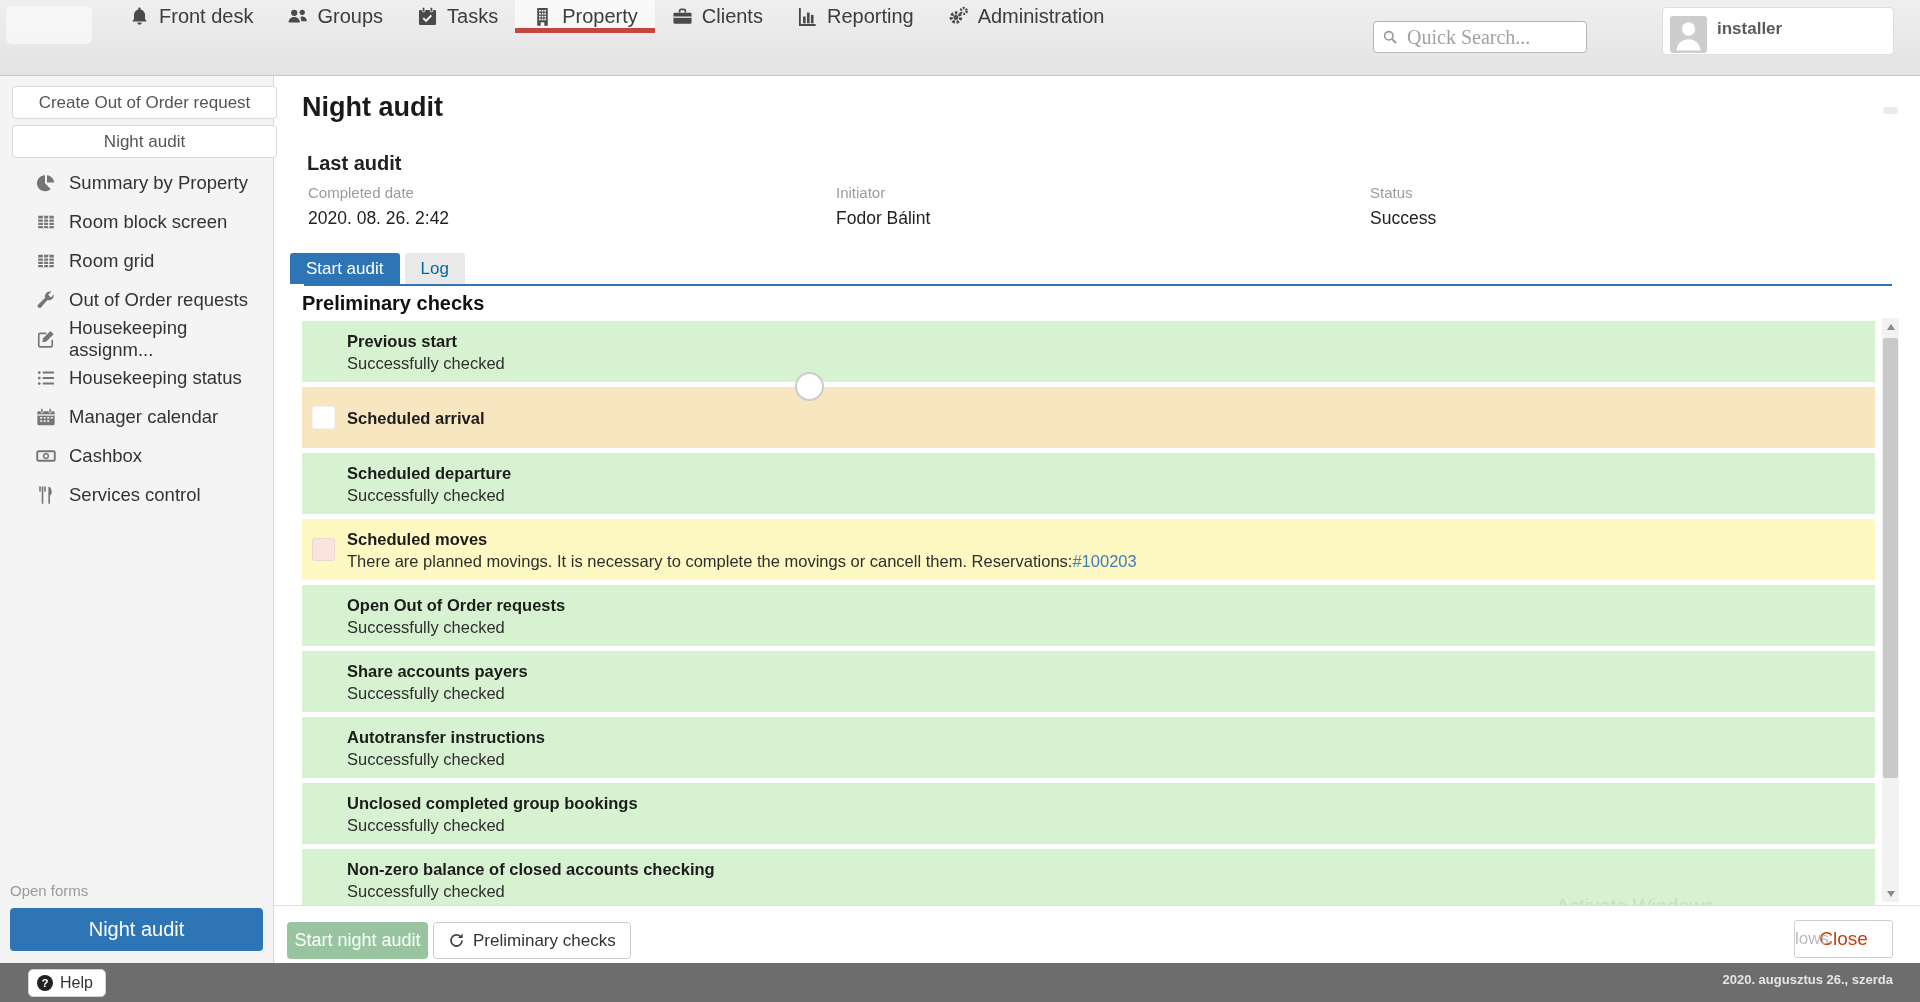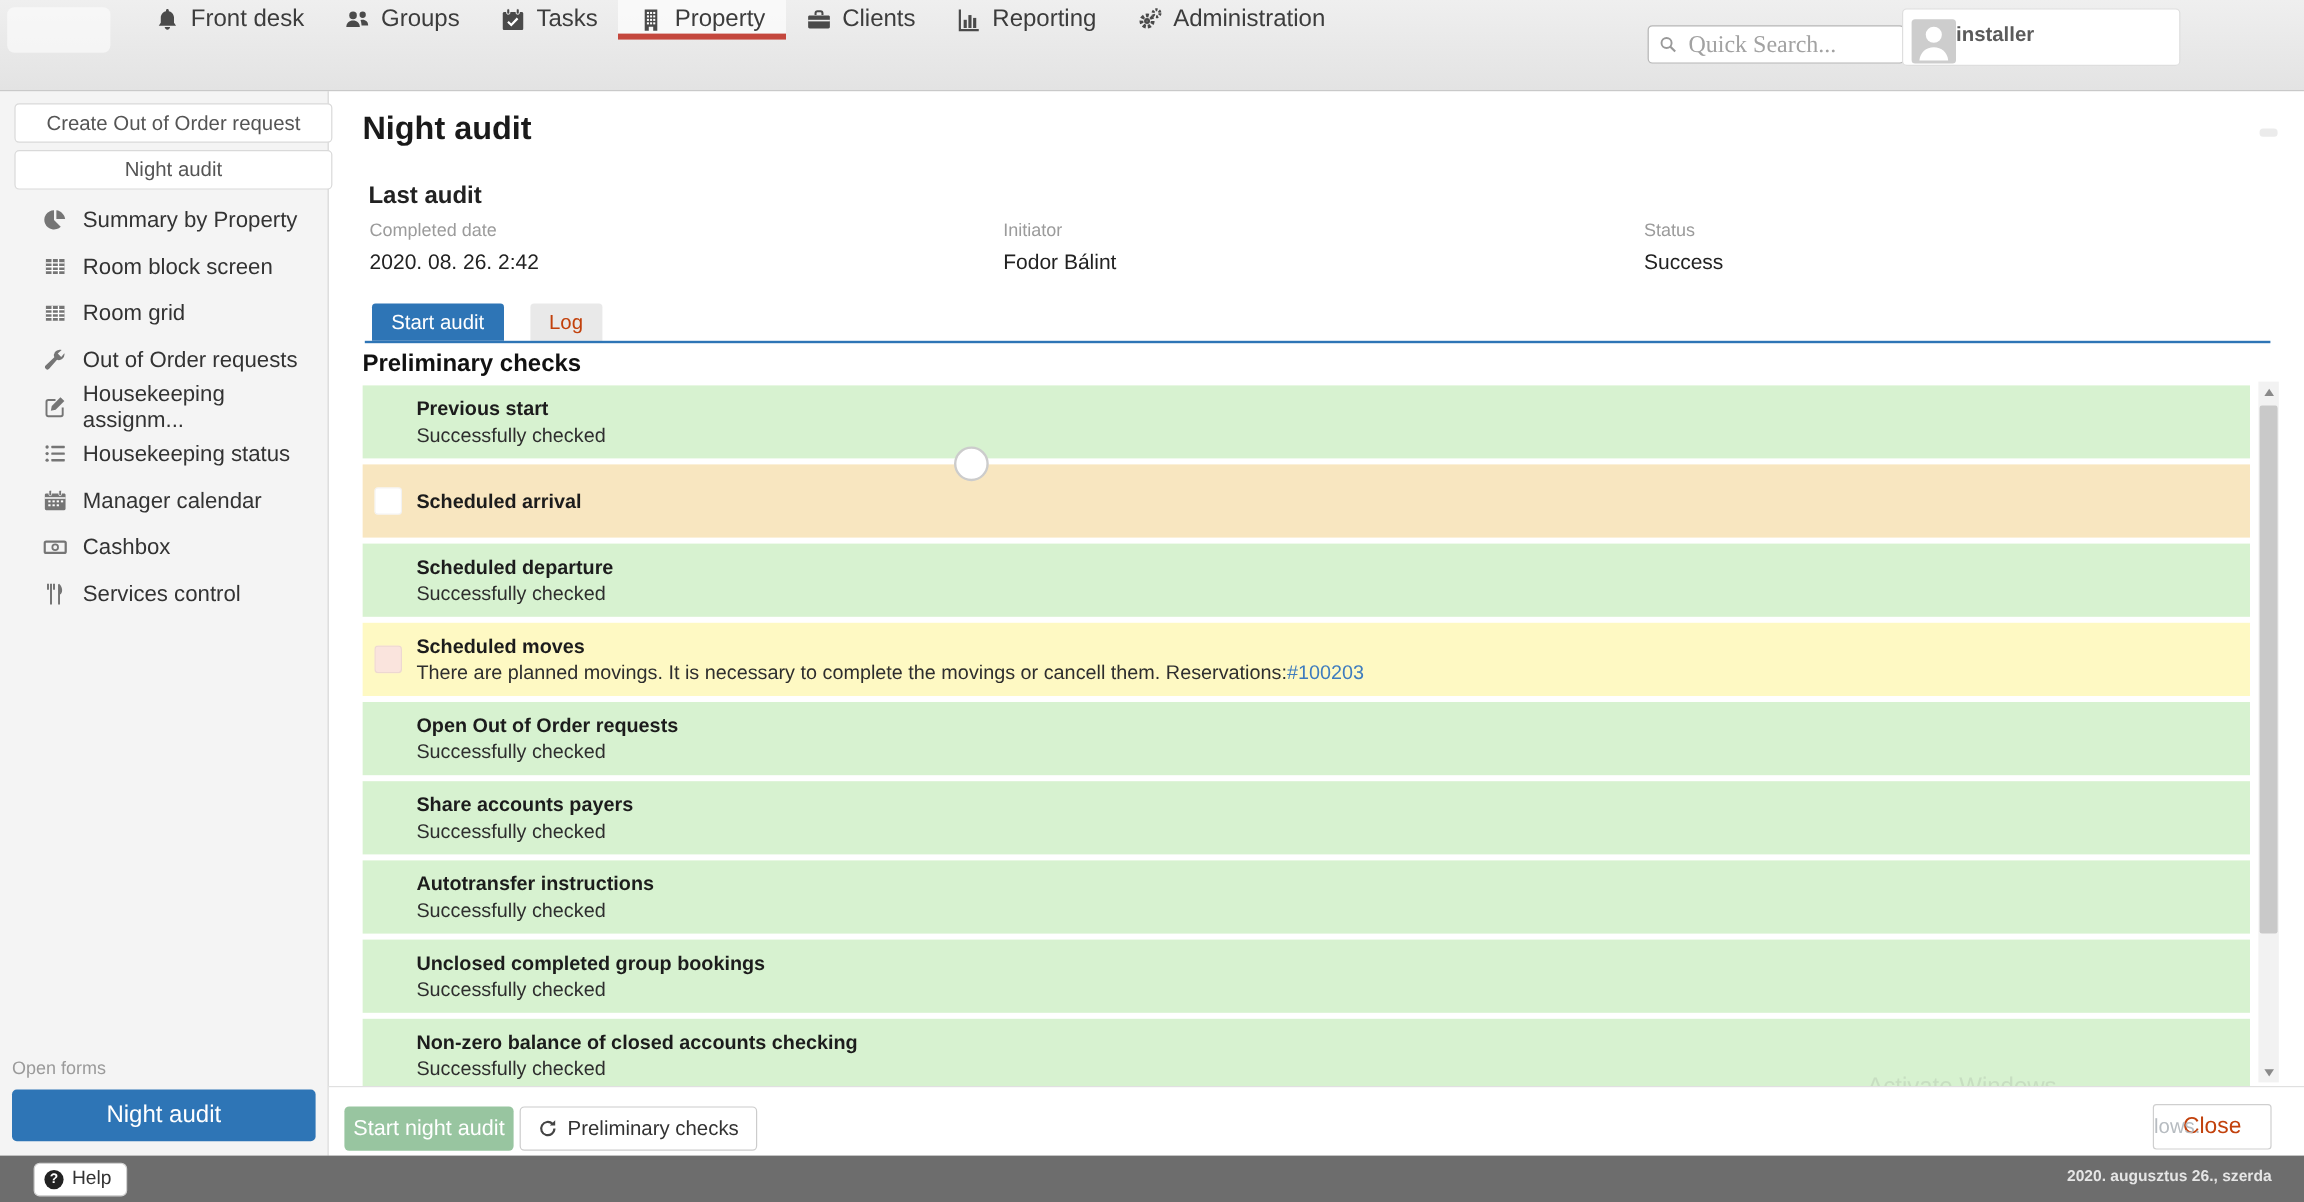--- a/index.html
+++ b/index.html
@@ -18,22 +18,22 @@
             font-size:20px;cursor:pointer;box-sizing:border-box}
   .nav-item .icon{width:21px;height:21px;color:#4a4a4a;flex:none}
   .nav-item.active{background:rgba(251,251,251,.8);border-bottom:5px solid #c4473d;padding-top:5px}
   .search-box{position:absolute;left:1373px;top:21px;width:214px;height:32px;background:#fff;
               border:1px solid #b5b5b5;border-radius:4px;display:flex;align-items:center;
               box-sizing:border-box;padding:0 8px;gap:7px}
   .search-box .icon{width:16px;height:16px;color:#999;flex:none}
   .search-box input{border:none;outline:none;flex:1;min-width:0;font-size:20px;color:#444;
                     background:transparent;font-family:Liberation Serif, serif}
   ::placeholder{color:#a2a2a2;opacity:1}
-  .user-card{position:absolute;left:1585px;top:7px;width:232px;height:48px;background:#fff;
-             border:1px solid #dedede;border-radius:4px;display:flex;
+  .user-card{position:absolute;left:1662px;top:7px;width:232px;height:48px;background:#fff;
+             border:1px solid #dedede;border-radius:4px;display:flex;gap:10px;
              box-sizing:border-box;padding:8px 0 0 7px;cursor:pointer}
   .avatar{width:37px;height:37px;background:#cdcdcd;border-radius:3px;flex:none;overflow:hidden}
   .user-name{font-size:17px;font-weight:bold;color:#5b5b5b;padding-top:3px}
 
   
   .sidebar{position:absolute;left:0;top:76px;width:274px;height:887px;background:#f4f4f4;
            border-right:1px solid #d8d8d8;box-sizing:border-box;z-index:2}
   .side-btn{position:absolute;left:12px;width:265px;height:33px;background:#fff;
             border:1px solid #d9d9d9;border-radius:4px;display:flex;align-items:center;
             justify-content:center;font-size:17px;color:#555;box-sizing:border-box;cursor:pointer}
@@ -49,24 +49,24 @@
 
   
   .main{position:absolute;left:274px;top:76px;width:1646px;height:887px;background:#fff}
   .page-title{position:absolute;left:28px;top:16px;font-size:27px;font-weight:bold;color:#1a1a1a}
   .mini-pill{position:absolute;left:1609px;top:31px;width:15px;height:7px;background:#ebebeb;border-radius:3px}
   .last-heading{position:absolute;left:33px;top:76px;font-size:20px;font-weight:bold;color:#222}
   .audit-cols{position:absolute;left:34px;top:108px;display:flex}
   .acol1{width:528px}.acol2{width:534px}
   .f-label{font-size:15px;color:#9b9b9b}
   .f-value{font-size:17.5px;color:#222;margin-top:7px}
-  .tabs{position:absolute;left:36px;top:177px;display:flex;gap:22px;height:31px}
+  .tabs{position:absolute;left:16px;top:177px;display:flex;gap:5px;height:31px}
   .tab{padding:0 16px;display:flex;align-items:center;font-size:17px;border-radius:3px 3px 0 0;cursor:pointer}
   .tab.active{background:#2e75b6;color:#fff}
-  .tab:not(.active){background:#e9e9e9;color:#c2410c}
+  .tab:not(.active){background:#e9e9e9;color:#0369a1}
   .tab-line{position:absolute;left:30px;top:208px;width:1588px;height:2px;background:#2e75b6}
   .section-heading{position:absolute;left:28px;top:216px;font-size:20px;font-weight:bold;color:#111}
 
   .checks-viewport{position:absolute;left:28px;top:245px;width:1573px;height:584px;overflow:hidden}
   .check-row{height:61px;margin-bottom:5px;display:flex;align-items:center;padding-left:10px;box-sizing:border-box}
   .check-row.success{background:#d7f2d0}
   .check-row.warning{background:#f8e6c0}
   .check-row.error{background:#fef9c3}
   .check-cb{width:23px;height:23px;border-radius:3px;margin-right:12px;flex:none;cursor:pointer;
             box-shadow:0 0 0 1px rgba(0,0,0,.05) inset}

